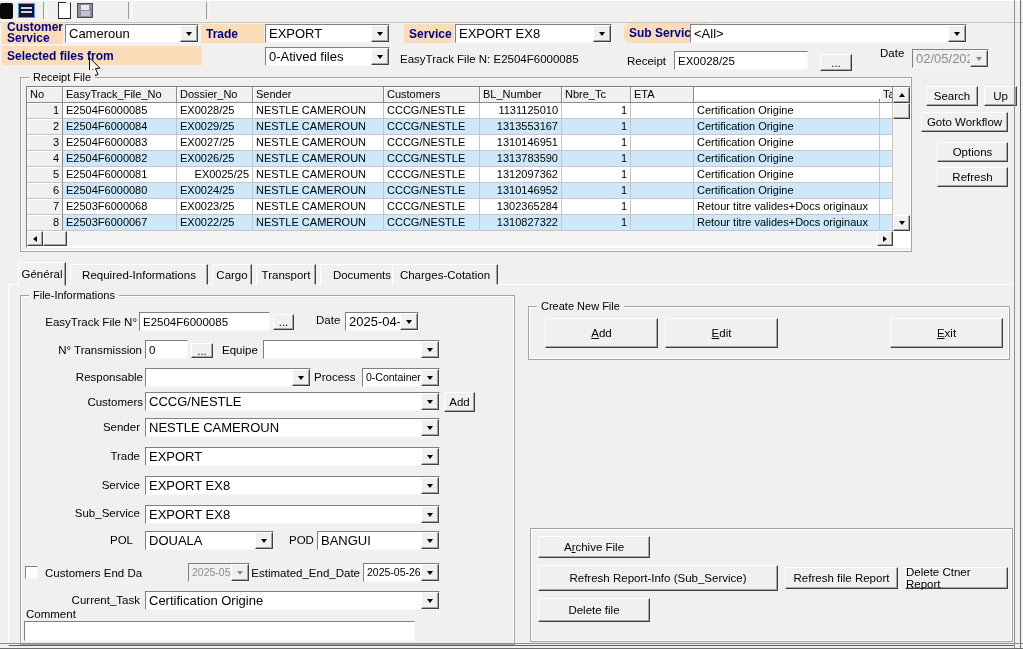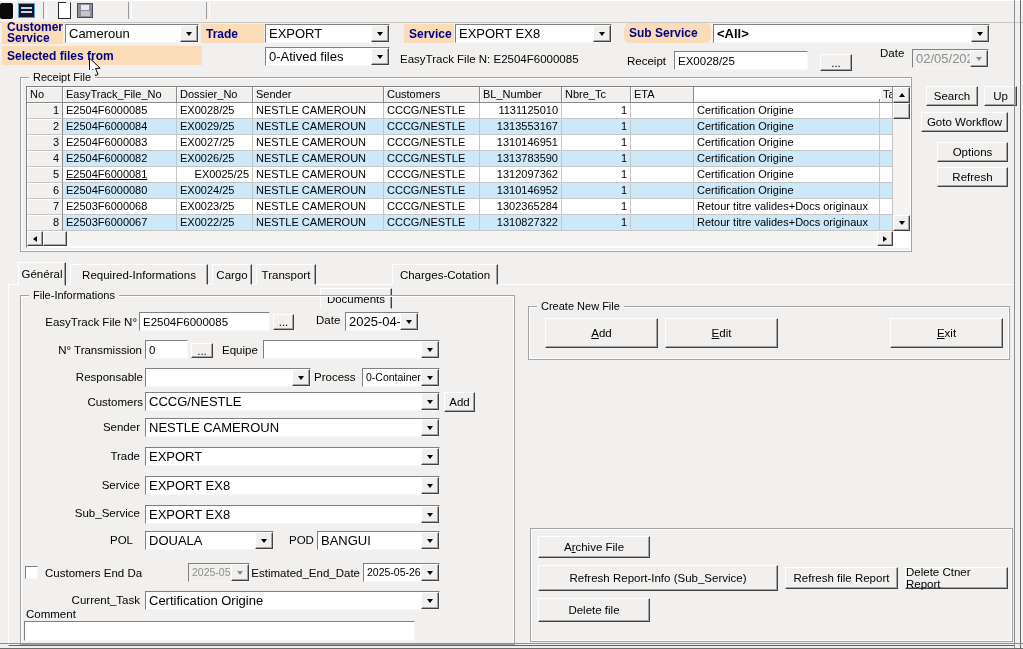--- a/index.html
+++ b/index.html
@@ -105,21 +105,21 @@
       </span>
   </div>
   <div class="plabel" style="left:404px;top:24px;width:50px;height:19px;">Service</div>
   <div class="combo" style="left:455px;top:24px;width:157px;">
     <span class="val">EXPORT EX8</span>
     <span class="dd">
         <i class="tri-d"></i>
       </span>
   </div>
   <div class="plabel" style="left:624px;top:23px;width:87px;height:20px;border-radius:6px;">Sub  Service</div>
-  <div class="combo" style="left:713px;top:24px;width:277px;font-weight:bold;">
+  <div class="combo" style="left:690px;top:24px;width:277px;">
     <span class="val">&lt;All&gt;</span>
     <span class="dd">
         <i class="tri-d"></i>
       </span>
   </div>
 
   <div class="plabel" style="left:2px;top:46px;width:200px;height:19px;">Selected files from</div>
   <div class="combo" style="left:265px;top:47px;width:125px;">
     <span class="val">0-Atived files</span>
     <span class="dd">
@@ -203,21 +203,21 @@
           <div class="gcell" style="width: 131px;">NESTLE CAMEROUN</div>
           <div class="gcell" style="width: 96px;">CCCG/NESTLE</div>
           <div class="gcell" style="width: 82px; text-align: right;">1313783590</div>
           <div class="gcell" style="width: 69px; text-align: right;">1</div>
           <div class="gcell" style="width: 63px;"></div>
           <div class="gcell" style="width: 186px;">Certification Origine</div>
           <div class="gcell" style="width: 13px;"></div>
         </div>
         <div class="grow">
           <div class="gcell no-cell" style="width: 36px; text-align: right;">5</div>
-          <div class="gcell" style="width: 114px; text-decoration: underline;">E2504F6000081</div>
+          <div class="gcell" style="width: 114px;">E2504F6000081</div>
           <div class="gcell" style="width: 76px; text-align: right;">EX0025/25</div>
           <div class="gcell" style="width: 131px;">NESTLE CAMEROUN</div>
           <div class="gcell" style="width: 96px;">CCCG/NESTLE</div>
           <div class="gcell" style="width: 82px; text-align: right;">1312097362</div>
           <div class="gcell" style="width: 69px; text-align: right;">1</div>
           <div class="gcell" style="width: 63px;"></div>
           <div class="gcell" style="width: 186px;">Certification Origine</div>
           <div class="gcell" style="width: 13px;"></div>
         </div>
         <div class="grow even">
@@ -281,21 +281,21 @@
   <div class="btn" style="left:984px;top:86px;width:33px;height:20px;">Up</div>
   <div class="btn" style="left:921px;top:112px;width:87px;height:20px;">Goto Workflow</div>
   <div class="btn" style="left:937px;top:142px;width:71px;height:20px;">Options</div>
   <div class="btn" style="left:937px;top:167px;width:71px;height:20px;">Refresh</div>
 
   <div class="page"></div>
   <div class="tab active" style="left:18px;width:48px;">Général</div>
   <div class="tab" style="left:70px;width:138px;">Required-Informations</div>
   <div class="tab" style="left:212px;width:40px;">Cargo</div>
   <div class="tab" style="left:256px;width:60px;">Transport</div>
-  <div class="tab" style="left:320px;width:72px;margin-top:24px;">Documents</div>
+  <div class="tab" style="left:320px;width:84px;">Documents</div>
   <div class="tab" style="left:392px;width:106px;">Charges-Cotation</div>
 
   <div class="gbox" style="left:20px;top:295px;width:495px;height:350px;">
     <span class="gcap">File-Informations</span>
   </div>
 
   <div class="rlabel" style="left:20px;top:316px;width:117px;">EasyTrack File N°</div>
   <input class="tinput" style="left: 139px; top: 312px; width: 131px;" value="E2504F6000085">
   <div class="btn" style="left:273px;top:314px;width:21px;height:16px;">...</div>
   <div class="flabel" style="left:316px;top:314px;">Date</div>

